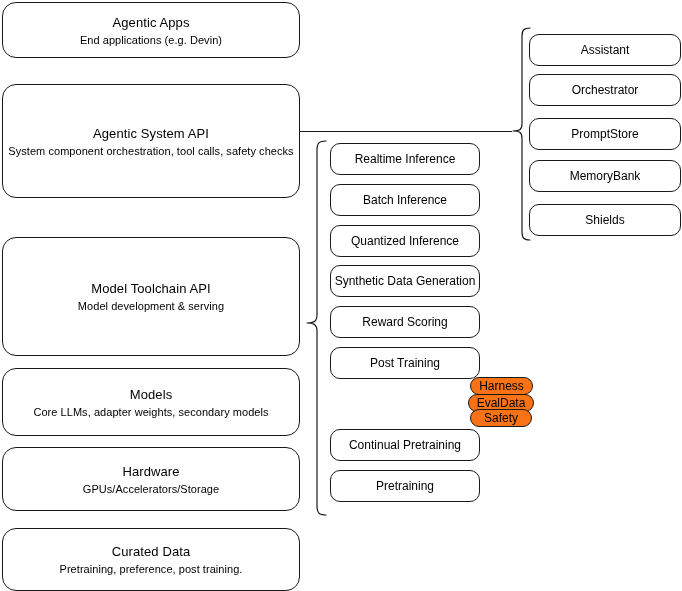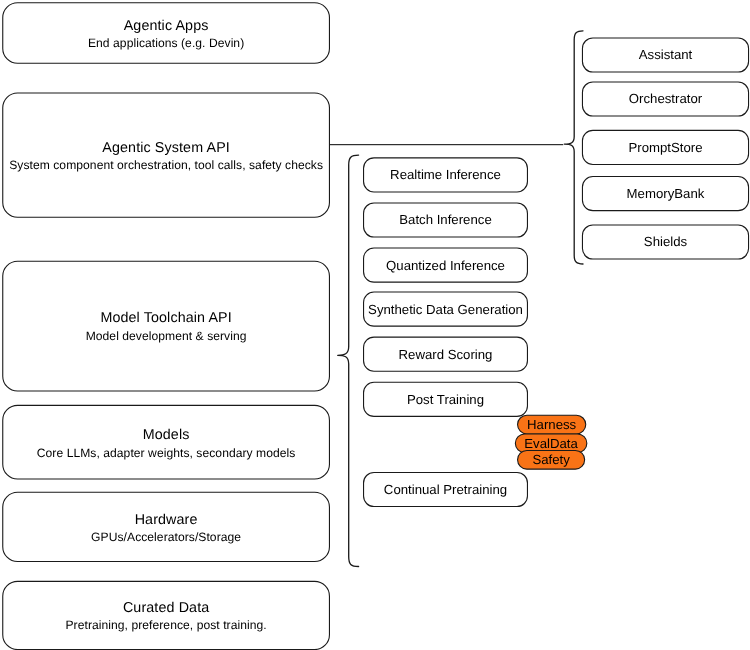--- a/index.html
+++ b/index.html
@@ -183,20 +183,23 @@
   </div>
   <div class="rbox mid-box" style="top:306px;">
     <span>Reward Scoring</span>
   </div>
   <div class="rbox mid-box" style="top:347px;">
     <span>Post Training</span>
   </div>
   <div class="rbox mid-box" style="top:429px;">
     <span>Continual Pretraining</span>
   </div>
+  <div class="rbox mid-box" style="top:470px;">
+    <span>Pretraining</span>
+  </div>
 
   <div class="pill" style="left:470px; top:377px; width:63px; height:18px;">
     <span>Harness</span>
   </div>
   <div class="pill" style="left:468px; top:394px; width:66px; height:18px;">
     <span>EvalData</span>
   </div>
   <div class="pill" style="left:470px; top:409px; width:62px; height:18px;">
     <span>Safety</span>
   </div>

